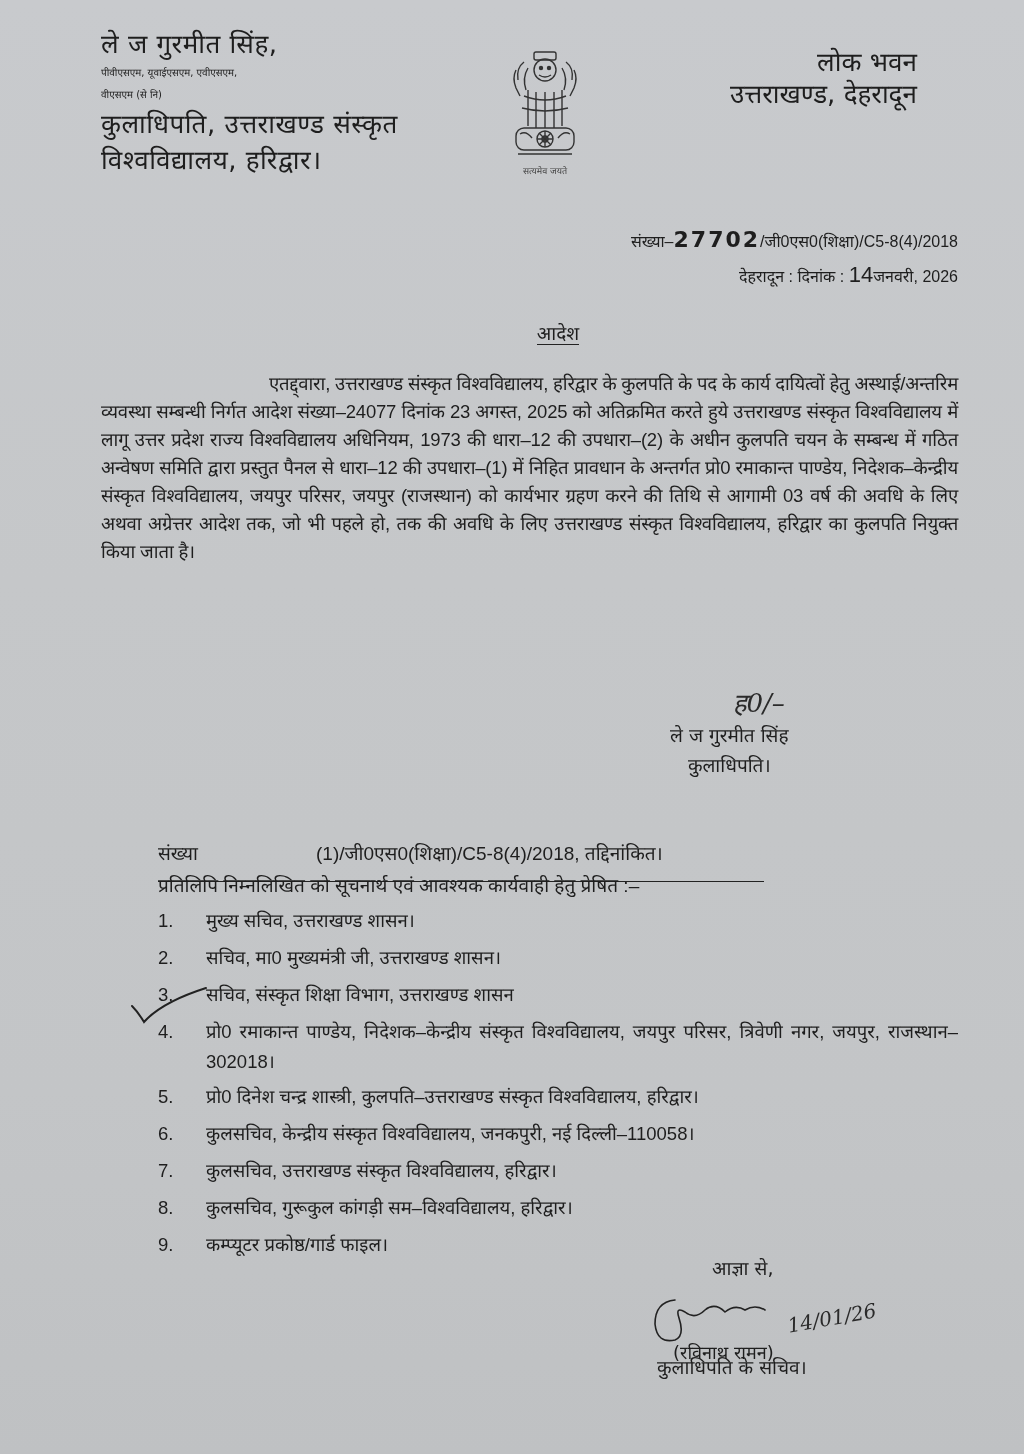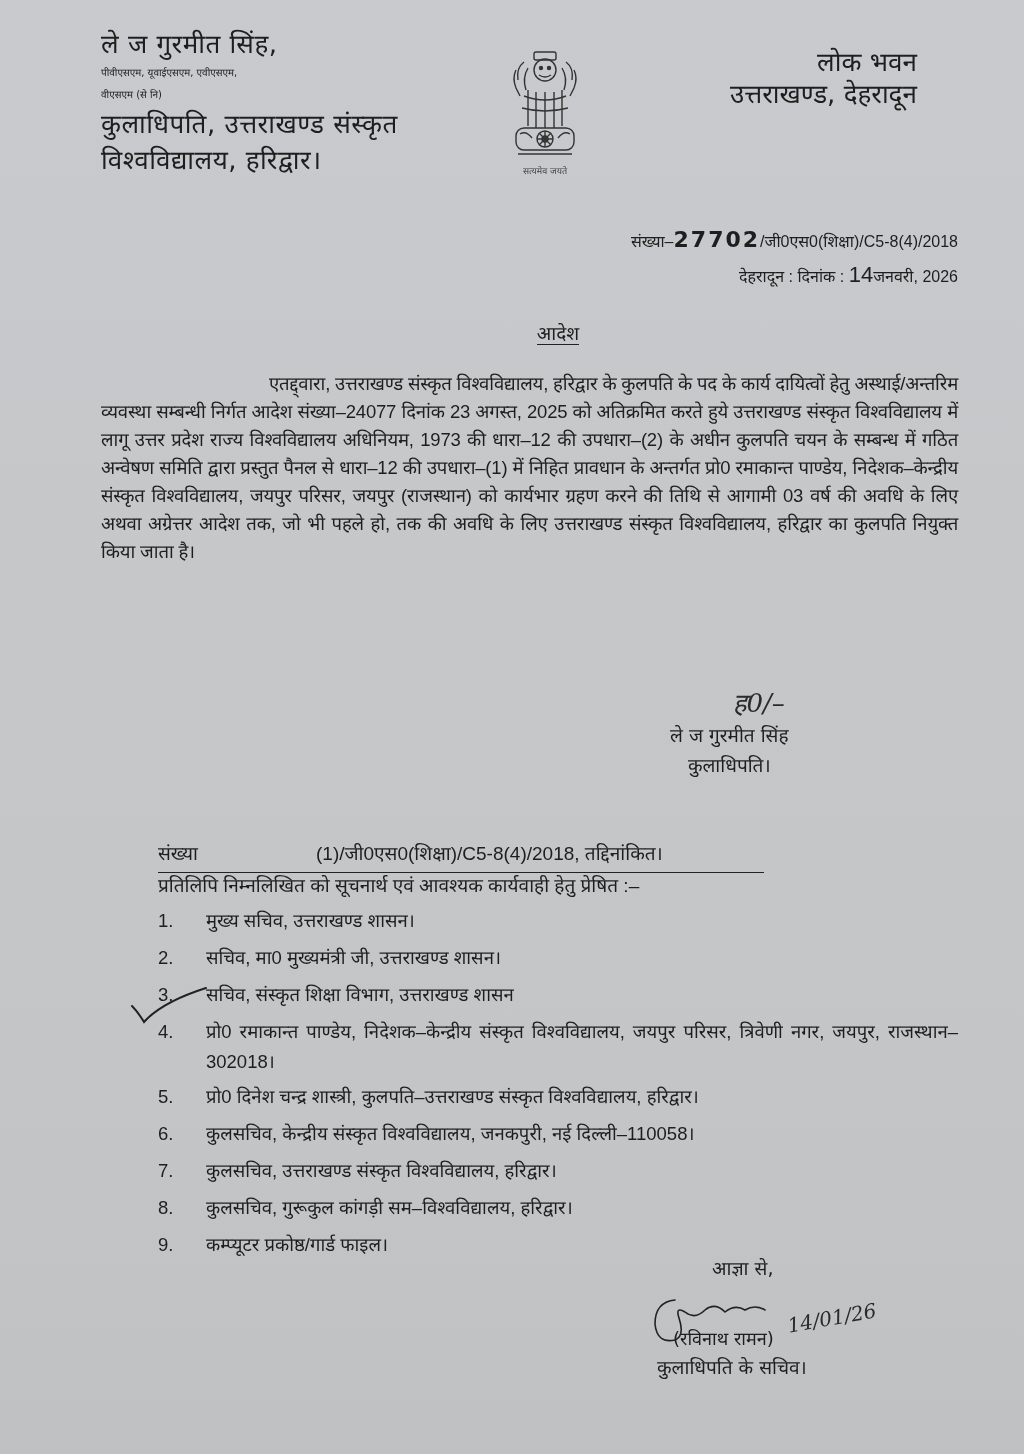--- a/index.html
+++ b/index.html
@@ -52,41 +52,41 @@
 
     
     .sig1 { left: 670px; top: 684px; text-align: center; }
     .sig1 .scribble { font-family: "DejaVu Serif", serif; font-style: italic; font-size: 26px; color: #2a2a2a; margin-left: 59px; text-align: center; }
     .sig1 .name { font-size: 19px; line-height: 30px; white-space: nowrap; }
 
     
     .copy-head {
       left: 158px; top: 840px; width: 606px;
       font-family: "Liberation Sans", sans-serif; font-size: 19px;
-      border-bottom: 1.5px solid #222; padding-bottom: 6px; white-space: nowrap;
+      border-bottom: 1.5px solid #222; padding-bottom: 15px; white-space: nowrap;
     }
     .copy-head .num { position: absolute; left: 158px; }
     .copy-intro { left: 158px; top: 872px; font-family: "Liberation Sans", sans-serif; font-size: 19px; white-space: nowrap; }
 
     .list {
       left: 158px; top: 906px; width: 800px;
       font-family: "Liberation Sans", sans-serif; font-size: 18.5px;
     }
     .list .li { display: flex; line-height: 30px; margin-bottom: 7px; }
     .list .li .n { width: 48px; flex: 0 0 48px; }
     .list .li .t { flex: 1; text-align: justify; }
     .list .li.tight { margin-bottom: 5px; }
 
     .checkmark { left: 128px; top: 986px; }
 
     
     .sig2-pre { left: 712px; top: 1255px; font-size: 19px; white-space: nowrap; }
     .sig2 { left: 645px; top: 1292px; width: 260px; height: 100px; }
     .sig2 .date-hand { position: absolute; left: 142px; top: 14px; font-family: "DejaVu Serif", serif; font-style: italic; font-size: 20px; color: #2a2a2a; transform: rotate(-10deg); }
-    .sig2 .name { position: absolute; left: 28px; top: 34px; font-size: 18px; white-space: nowrap; }
+    .sig2 .name { position: absolute; left: 28px; top: 48px; font-size: 18px; white-space: nowrap; }
     .sig2 .designation { position: absolute; left: 12px; top: 62px; font-size: 19px; white-space: nowrap; }
   </style>
 </head>
 <body>
 
 <div class="abs hdr-left">
   <div class="big">ले ज गुरमीत सिंह,</div>
   <div class="small">पीवीएसएम, यूवाईएसएम, एवीएसएम,</div>
   <div class="small">वीएसएम (से नि)</div>
   <div class="big">कुलाधिपति, उत्तराखण्ड संस्कृत</div>

